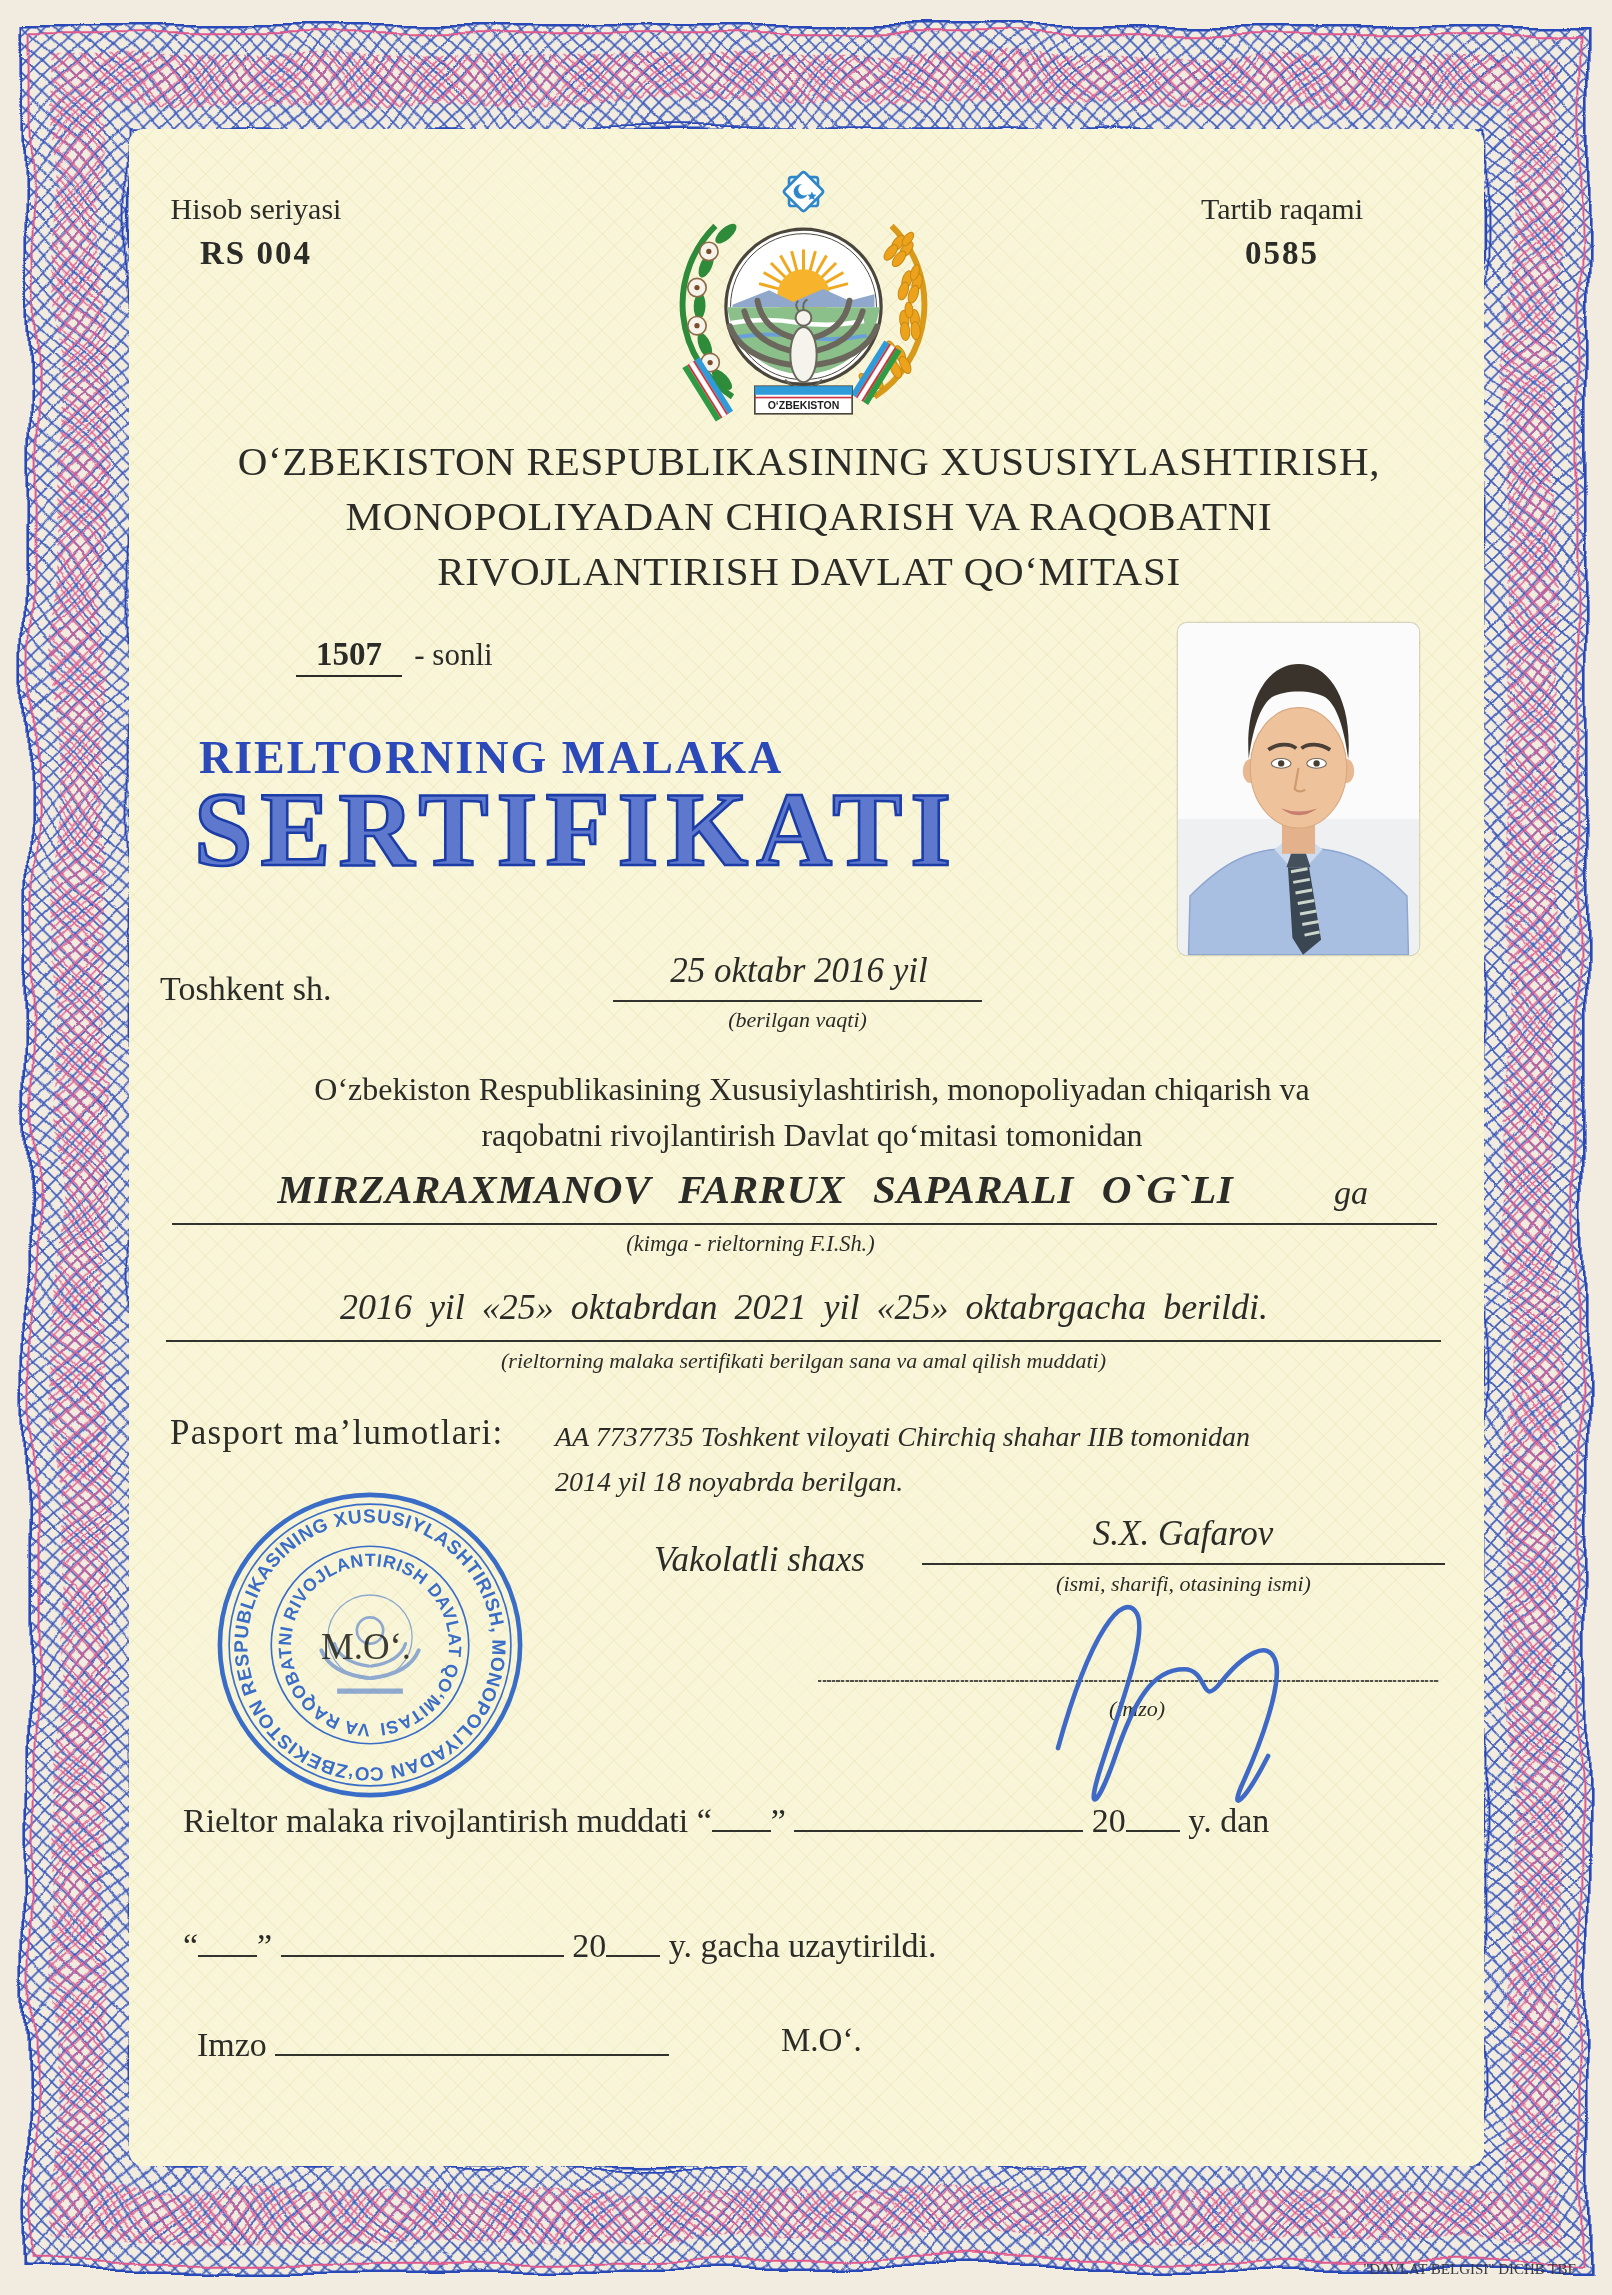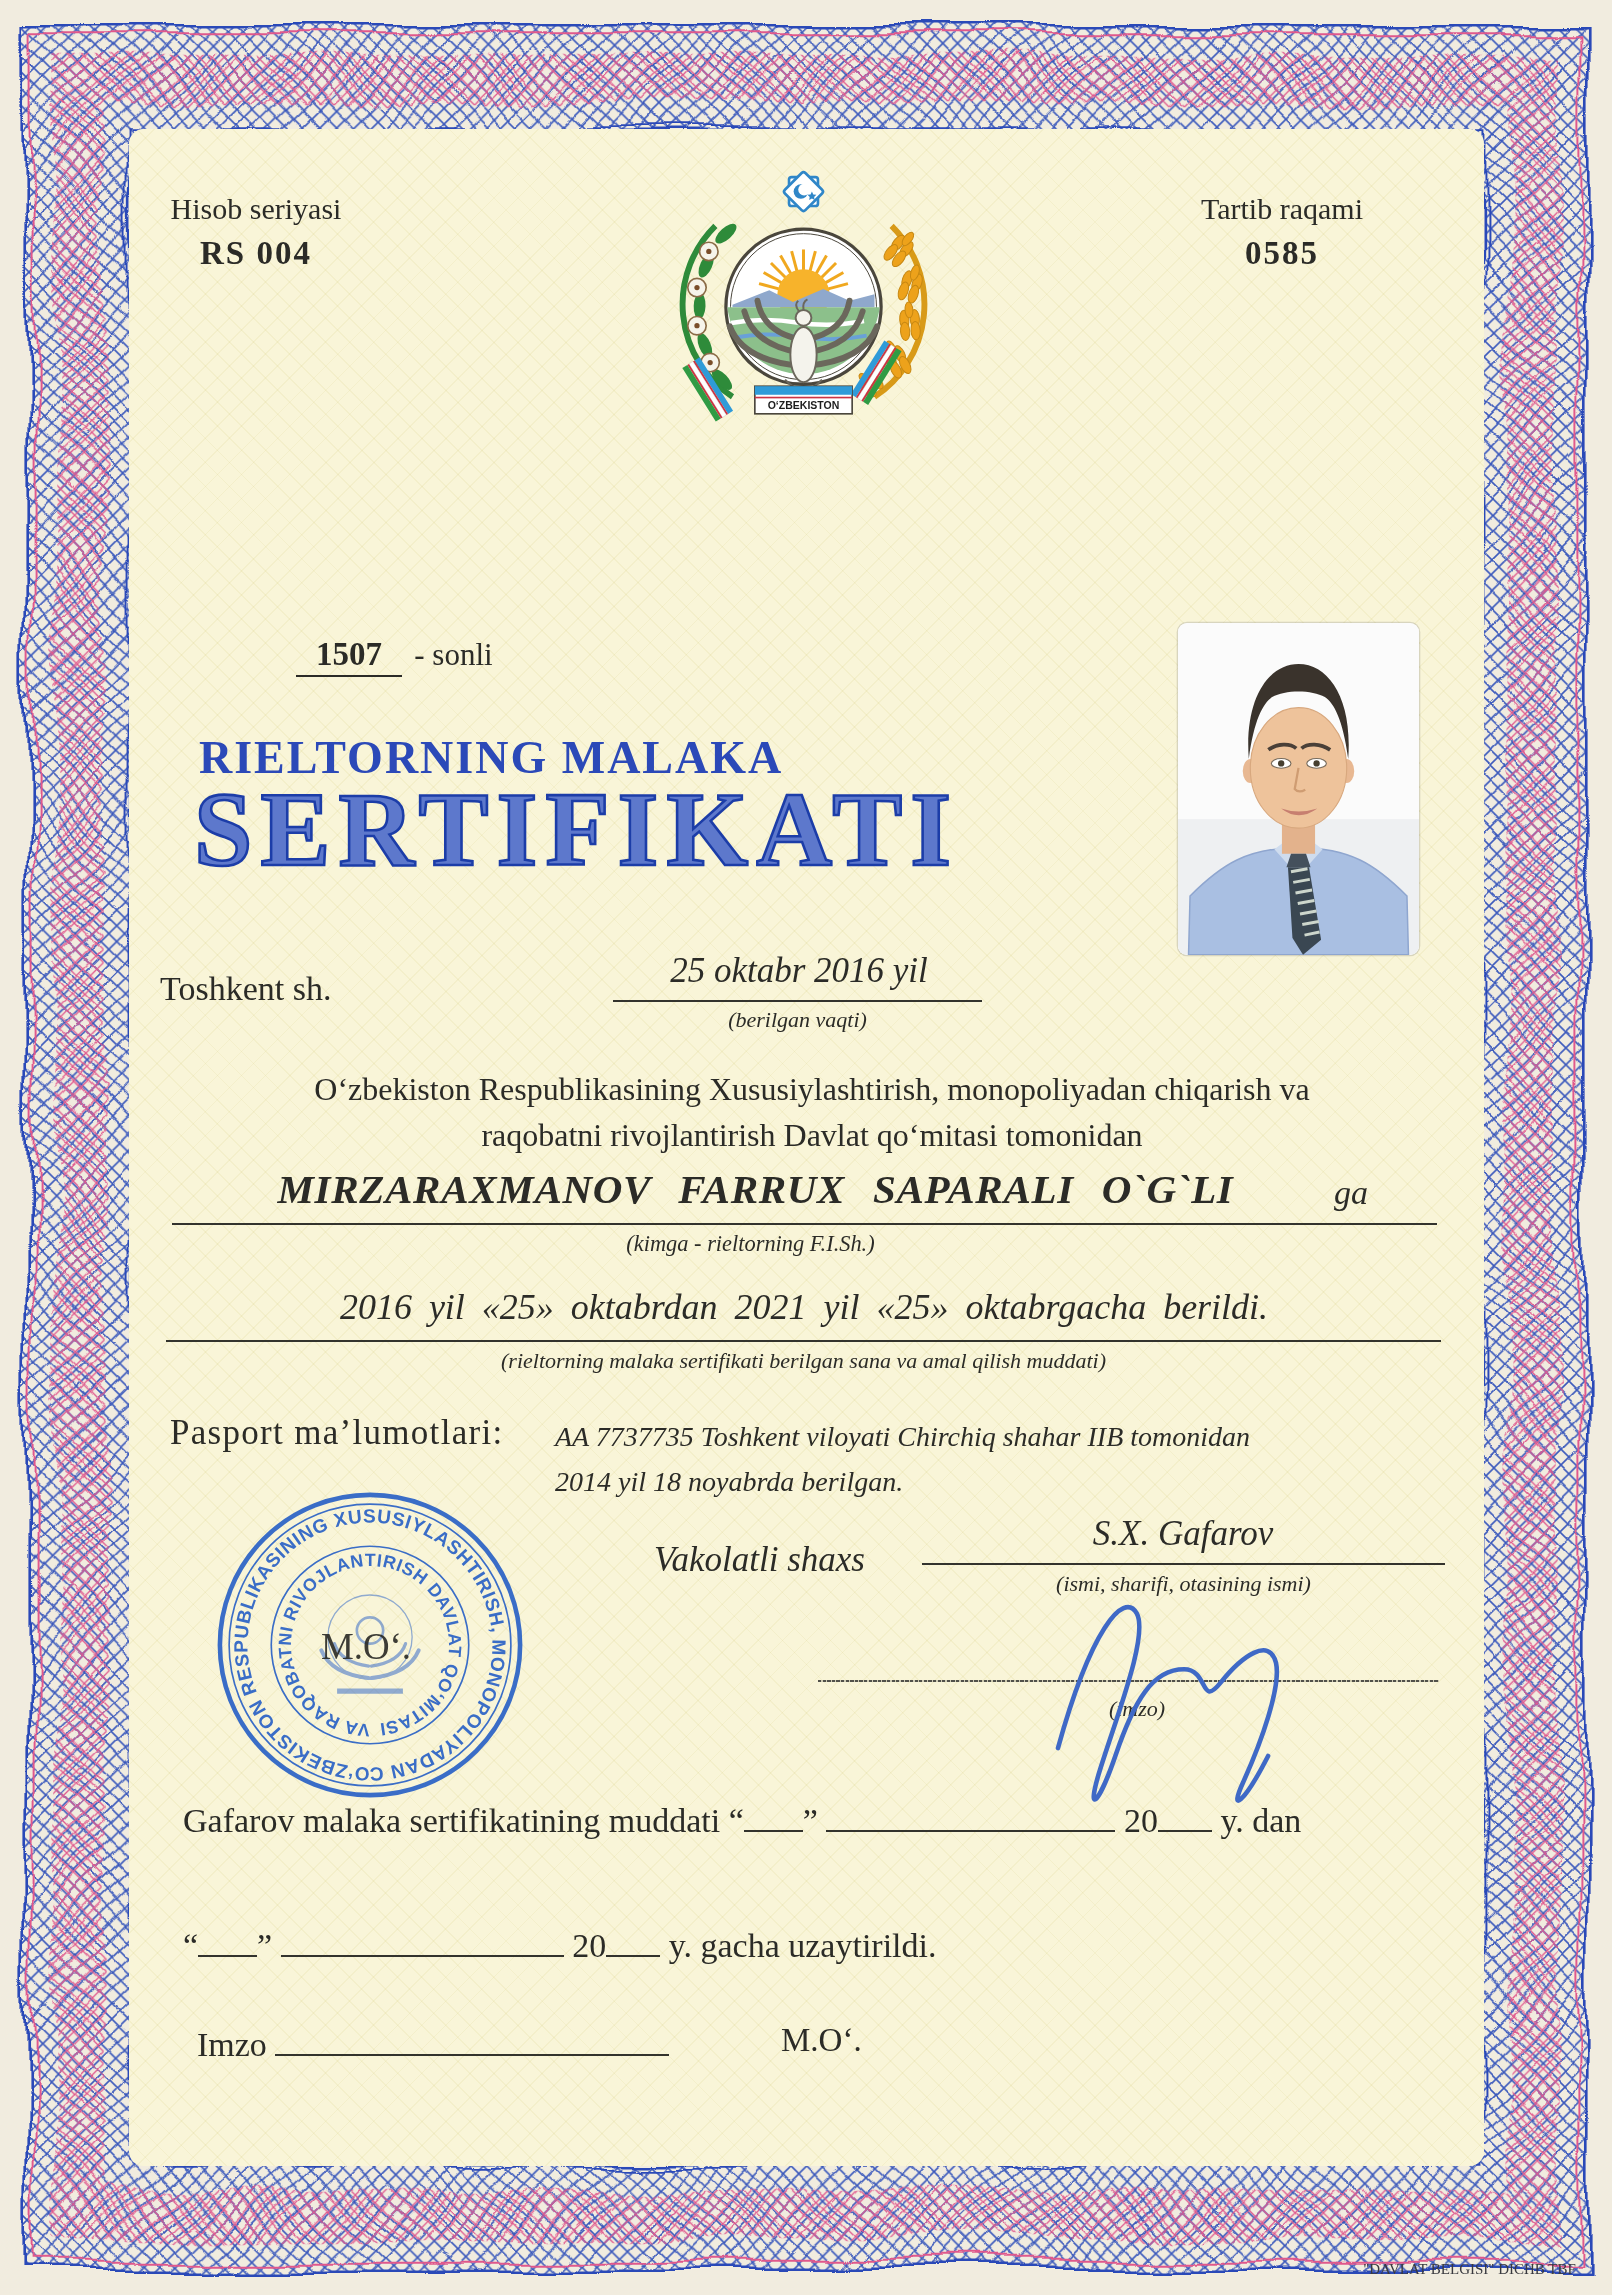--- a/index.html
+++ b/index.html
@@ -235,20 +235,25 @@
 
       <g>
         <rect x="126" y="336" width="148" height="42" fill="#ffffff" stroke="#4a463c" stroke-width="2.5"></rect>
         <rect x="126" y="336" width="148" height="13" fill="#2f9bd8"></rect>
         <rect x="126" y="352" width="148" height="2.5" fill="#cc3344"></rect>
         <text x="200" y="371" text-anchor="middle" font-family="Liberation Sans, sans-serif" font-size="16" font-weight="bold" fill="#1c1c1c">O‘ZBEKISTON</text>
       </g>
     </g>
   </svg>
 
+  <div class="abs committee">
+    <div>O‘ZBEKISTON RESPUBLIKASINING XUSUSIYLASHTIRISH,</div>
+    <div>MONOPOLIYADAN CHIQARISH VA RAQOBATNI</div>
+    <div>RIVOJLANTIRISH DAVLAT QO‘MITASI</div>
+  </div>
 
   <div class="abs docno">
     <span class="value">1507</span>
     <span class="suffix">- sonli</span>
   </div>
 
   <div class="abs title1">RIELTORNING MALAKA</div>
   <div class="abs title2">SERTIFIKATI</div>
 
   <div class="abs photo">
@@ -330,21 +335,21 @@
   <div class="abs rule gaf-rule"></div>
   <div class="abs gaf-cap">(ismi, sharifi, otasining ismi)</div>
 
   <div class="abs microline"></div>
   <div class="abs imzo-cap">(imzo)</div>
   <svg class="abs sig" viewBox="0 0 600 420">
     <path d="M70,300 C120,120 170,60 190,95 C208,128 160,250 135,330 C112,402 130,392 158,310 C186,228 214,180 262,180 C300,180 286,240 318,200 C350,160 392,130 402,170 C410,206 380,290 352,352 C330,400 352,386 390,312" fill="none" stroke="#3f69c6" stroke-width="7" stroke-linecap="round"></path>
   </svg>
 
   <div class="abs ext ext1">
-    <span>Gafarov malaka sertifikatining muddati</span>
+    <span>Rieltor malaka rivojlantirish muddati</span>
     <span>“</span><span class="blank b90"></span><span>”</span>
     <span class="blank b440"></span>
     <span>20</span><span class="blank b82"></span>
     <span>y. dan</span>
   </div>
   <div class="abs ext ext2">
     <span>“</span><span class="blank b90"></span><span>”</span>
     <span class="blank b430"></span>
     <span>20</span><span class="blank b82"></span>
     <span>y. gacha uzaytirildi.</span>

